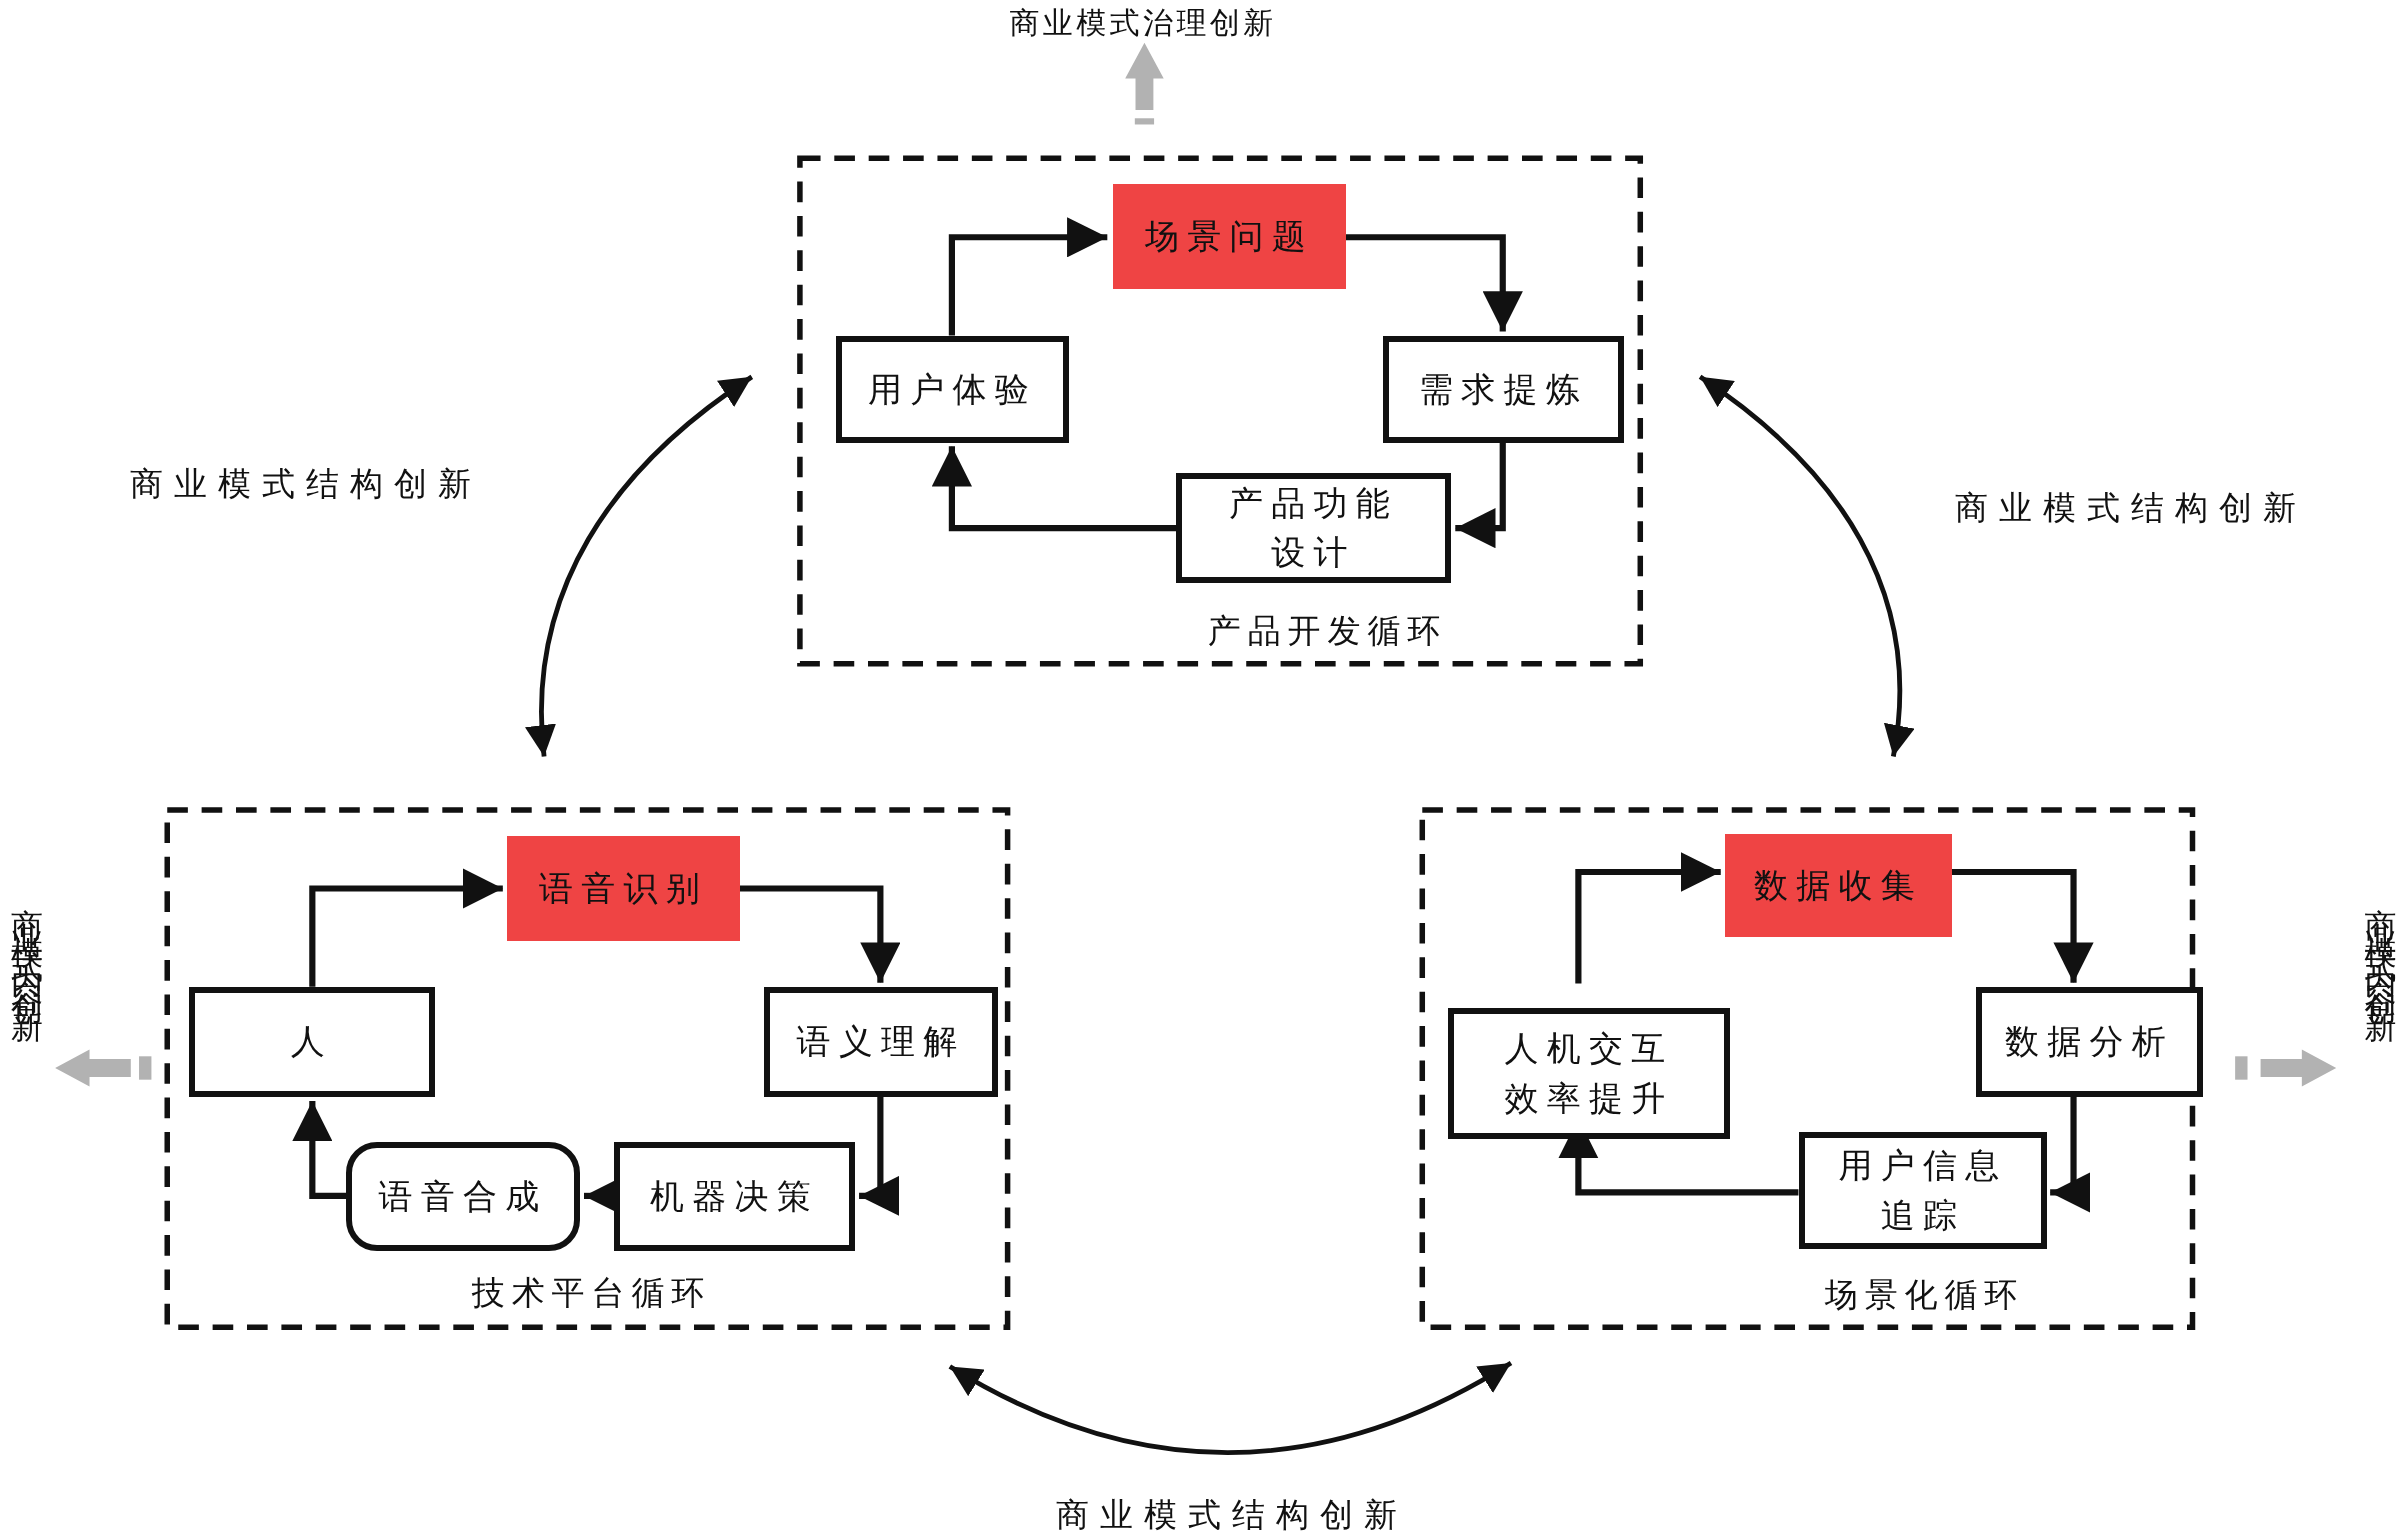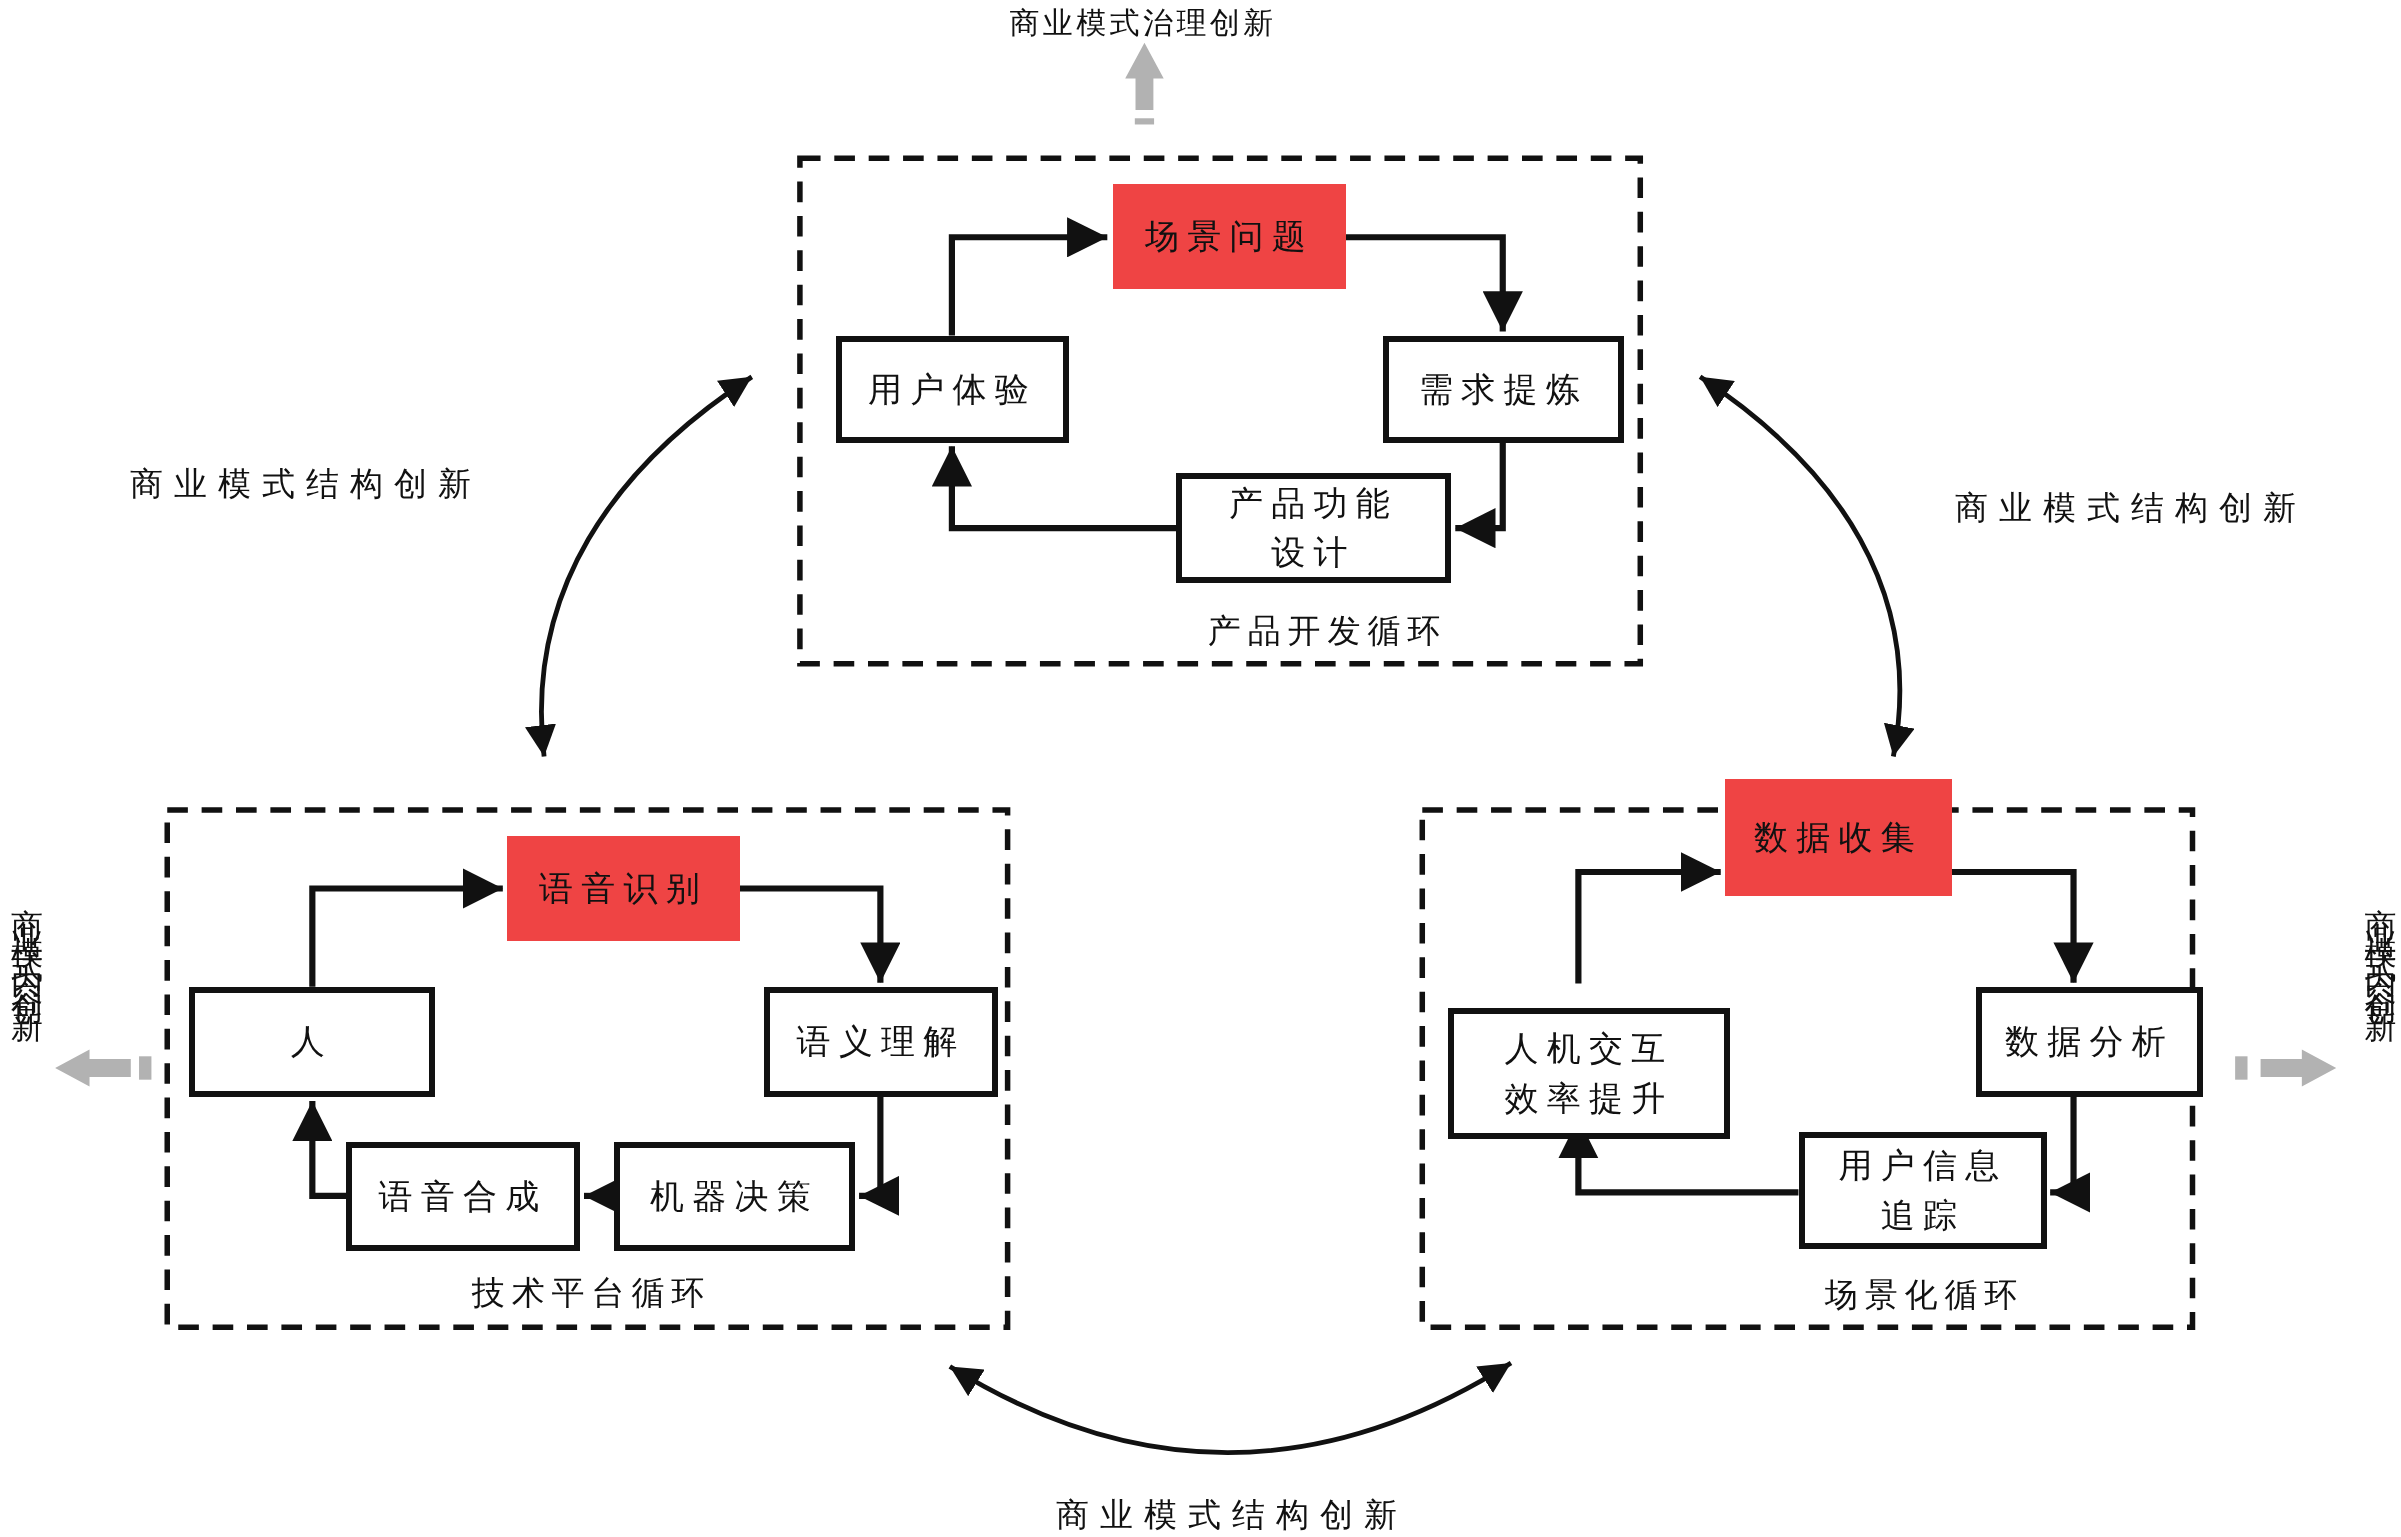--- a/index.html
+++ b/index.html
@@ -107,25 +107,25 @@
   <div class="node gray" style="left:1113px; top:184px; width:233px; height:105px;">场景问题</div>
   <div class="node" style="left:836px; top:336px; width:233px; height:107px;">用户体验</div>
   <div class="node" style="left:1383px; top:336px; width:241px; height:107px;">需求提炼</div>
   <div class="node" style="left:1176px; top:473px; width:275px; height:110px;">产品功能
 设计</div>
   <div class="lbl cycle" style="left:1121px; top:609px; width:413px;">产品开发循环</div>
 
   <div class="node gray" style="left:507px; top:836px; width:233px; height:105px;">语音识别</div>
   <div class="node" style="left:189px; top:987px; width:246px; height:110px;">人</div>
   <div class="node" style="left:764px; top:987px; width:234px; height:110px;">语义理解</div>
-  <div class="node" style="left:346px; top:1142px; width:234px; height:109px;">语音合成</div>
+  <div class="node" style="left:346px; top:1142px; width:234px; height:109px;border-radius:31px;">语音合成</div>
   <div class="node" style="left:614px; top:1142px; width:241px; height:109px;">机器决策</div>
   <div class="lbl cycle" style="left:385px; top:1271px; width:413px;">技术平台循环</div>
 
-  <div class="node gray" style="left:1725px; top:779px; width:227px; height:117px;">数据收集</div>
+  <div class="node gray" style="left:1725px; top:834px; width:227px; height:103px;">数据收集</div>
   <div class="node" style="left:1448px; top:984px; width:282px; height:131px;margin-top:24px;">人机交互
 效率提升</div>
   <div class="node" style="left:1960px; top:987px; width:227px; height:110px;margin-left:16px;">数据分析</div>
   <div class="node" style="left:1799px; top:1132px; width:248px; height:117px;">用户信息
 追踪</div>
   <div class="lbl cycle" style="left:1718px; top:1273px; width:413px;">场景化循环</div>
 
 </div>
 
 

